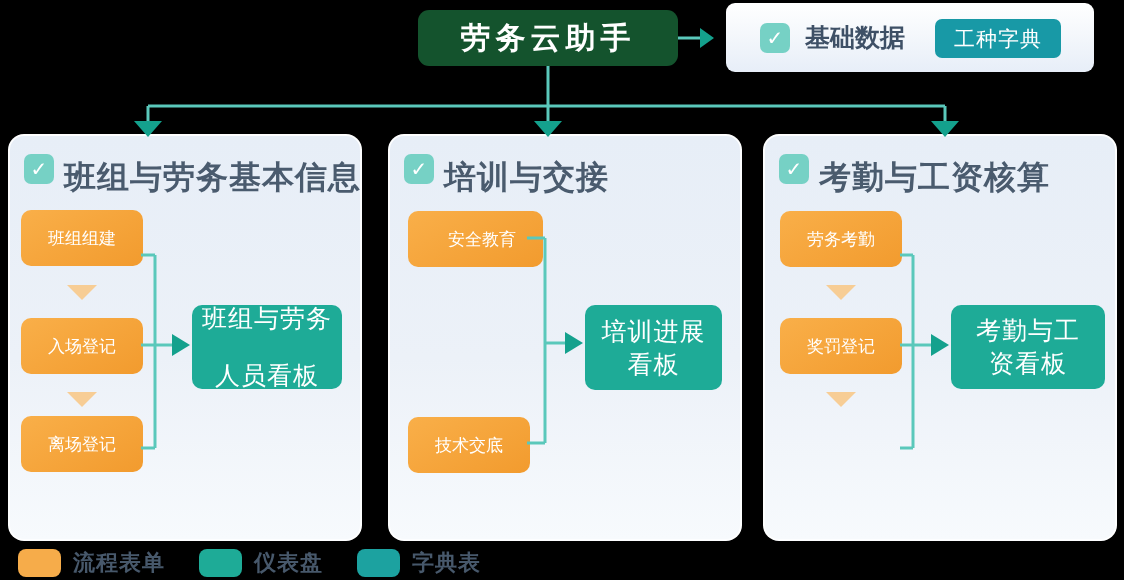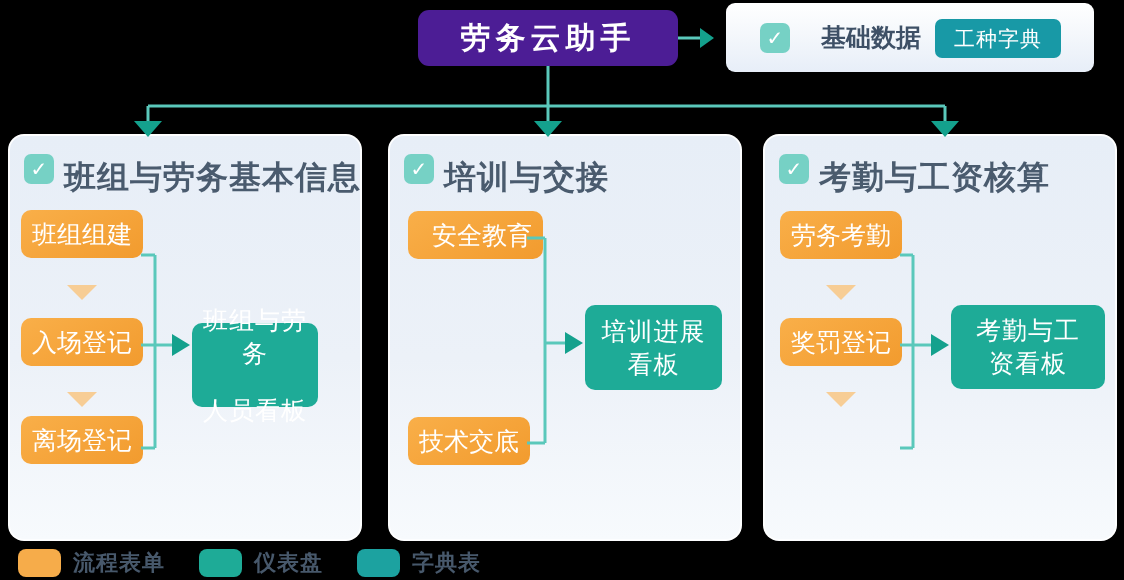--- a/index.html
+++ b/index.html
@@ -6,61 +6,61 @@
   .stage{
     position:relative;width:1124px;height:580px;overflow:hidden;
     font-family:"Liberation Sans","DejaVu Sans",sans-serif;
     background:#000;
   }
   .abs{position:absolute;}
 
   
   .root-node{
     left:418px;top:10px;width:260px;height:56px;
-    background:#4c1d95;border-radius:11px;
+    background:#14532d;border-radius:11px;
     display:flex;align-items:center;justify-content:center;
     color:#fff;font-size:30px;font-weight:bold;letter-spacing:5px;
   }
 
   
   .base-card{
     left:726px;top:3px;width:368px;height:69px;border-radius:9px;
     background:linear-gradient(180deg,#ffffff 0%,#f2f6fb 55%,#e7eef8 100%);
     display:flex;align-items:center;padding-left:34px;box-sizing:border-box;
   }
   .chk{
     width:30px;height:30px;border-radius:7px;background:#76D1C5;
     display:flex;align-items:center;justify-content:center;
     color:#fff;font-size:20px;font-weight:bold;flex:0 0 auto;
   }
-  .base-card .card-label{margin-left:31px;font-size:25px;font-weight:bold;color:#3E5066;}
+  .base-card .card-label{margin-left:15px;font-size:25px;font-weight:bold;color:#3E5066;}
   .dict-btn{
     position:absolute;left:209px;top:16px;width:126px;height:39px;
     background:#1899A6;border-radius:7px;border:none;
     display:flex;align-items:center;justify-content:center;
     color:#fff;font-size:21px;letter-spacing:1px;
   }
 
   
   .panel{
     top:134px;width:354px;height:407px;border-radius:16px;
     background:linear-gradient(180deg,#E7EEF7 0%,#ECF1F8 55%,#F7FAFD 100%);
     border:2px solid rgba(255,255,255,0.9);box-sizing:border-box;
     z-index:1;
   }
   .panel .chk{position:absolute;left:14px;top:18px;}
   .panel-title{
     position:absolute;left:54px;top:20px;
     font-size:32px;font-weight:bold;color:#4A5B6E;letter-spacing:1px;white-space:nowrap;
   }
   .step{
-    position:absolute;width:122px;height:48px;border-radius:10px;
+    position:absolute;width:122px;height:56px;border-radius:10px;
     background:linear-gradient(150deg,#F9AF49 0%,#F29B2E 100%);
     display:flex;align-items:center;justify-content:center;
-    color:#fff;font-size:25px;white-space:nowrap;
+    color:#fff;font-size:17px;white-space:nowrap;
   }
   .tri{
     position:absolute;width:0;height:0;
     border-left:15px solid transparent;border-right:15px solid transparent;
     border-top:15px solid #F7CD95;
   }
   .dash{
     position:absolute;border-radius:10px;background:#1EAB97;
     display:flex;flex-direction:column;align-items:center;justify-content:center;
     color:#fff;font-size:25px;line-height:1.32;letter-spacing:1px;text-align:center;
@@ -124,21 +124,21 @@
   </div>
 
   <div class="abs panel" style="left:8px;">
     <span class="chk">✓</span>
     <div class="panel-title">班组与劳务基本信息</div>
     <div class="step" style="left:11px;top:74px;">班组组建</div>
     <div class="tri" style="left:57px;top:149px;"></div>
     <div class="step" style="left:11px;top:182px;">入场登记</div>
     <div class="tri" style="left:57px;top:256px;"></div>
     <div class="step" style="left:11px;top:280px;">离场登记</div>
-    <div class="dash" style="left:182px;top:187px;width:126px;height:84px;gap:24px;">
+    <div class="dash" style="left:182px;top:169px;width:150px;height:84px;gap:24px;">
       <span>班组与劳务</span>
       <span>人员看板</span>
     </div>
   </div>
 
   <div class="abs panel" style="left:388px;">
     <span class="chk">✓</span>
     <div class="panel-title">培训与交接</div>
     <div class="step" style="left:18px;top:75px;padding-left:13px;">安全教育</div>
     <div class="step" style="left:18px;top:281px;">技术交底</div>

